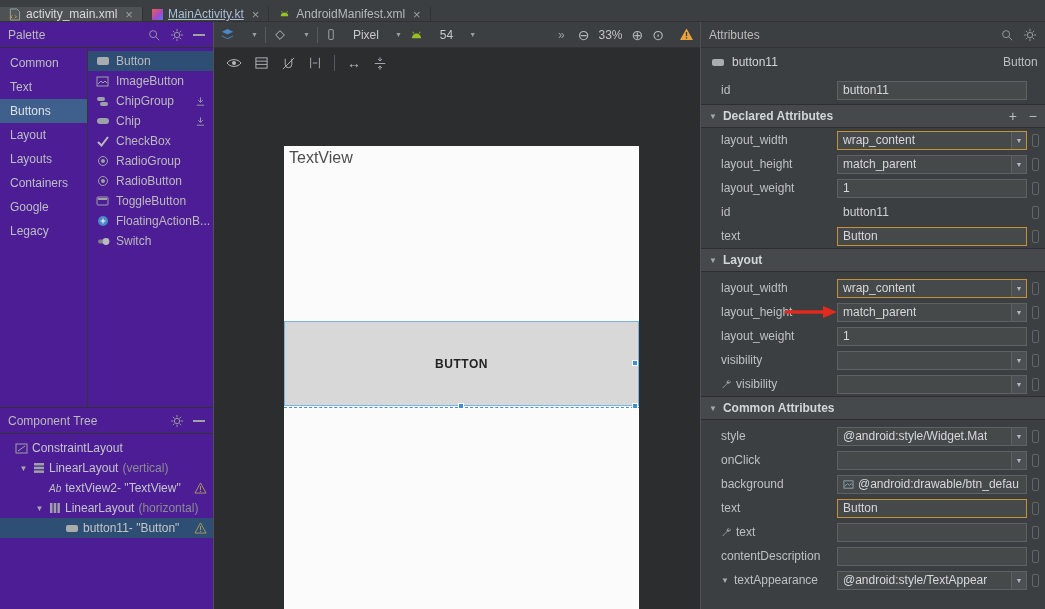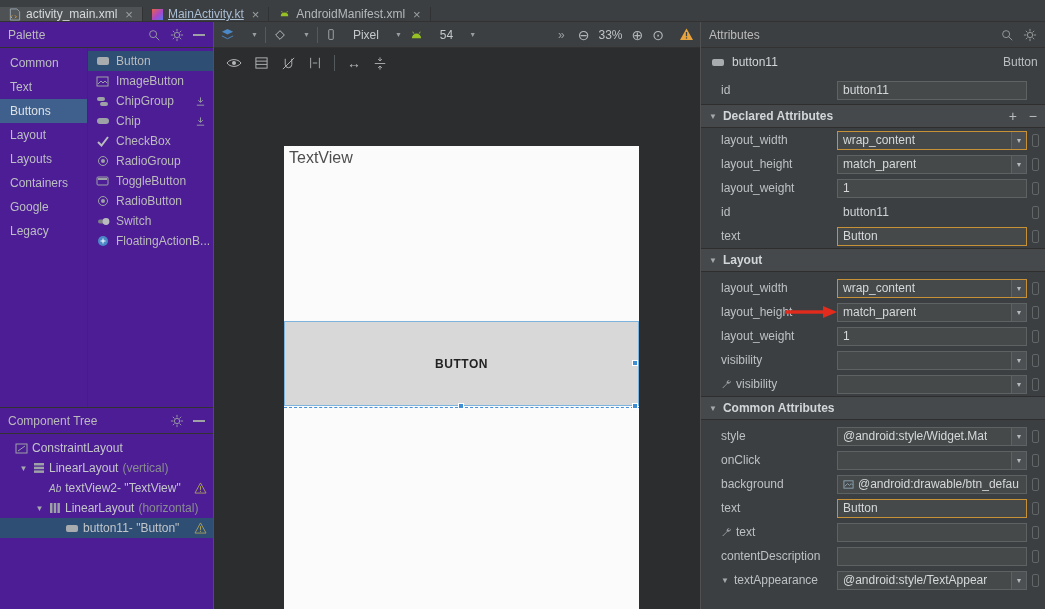--- a/index.html
+++ b/index.html
@@ -213,59 +213,59 @@
             <span class="picon">
                 <svg width="12" height="12" viewBox="0 0 12 12">
                   <circle cx="6" cy="6" r="4.5" fill="none" stroke="#9da2a6"></circle>
                   <circle cx="6" cy="6" r="2" fill="#9da2a6"></circle>
                 </svg>
               </span>
             <span>RadioGroup</span>
           </div>
           <div class="pitem">
             <span class="picon">
+                <svg width="12" height="12" viewBox="0 0 12 12">
+                  <circle cx="6" cy="6" r="4.5" fill="none" stroke="#9da2a6"></circle>
+                  <circle cx="6" cy="6" r="2" fill="#9da2a6"></circle>
+                </svg>
+              </span>
+            <span>RadioButton</span>
+          </div>
+          <div class="pitem">
+            <span class="picon">
                 <svg width="13" height="10" viewBox="0 0 13 10">
                   <rect x="1" y="1" width="11" height="8" rx="1" fill="none" stroke="#9da2a6"></rect>
                   <path d="M2 3h9" stroke="#9da2a6" stroke-width="2"></path>
                 </svg>
               </span>
             <span>ToggleButton</span>
-          </div>
-          <div class="pitem">
-            <span class="picon">
-                <svg width="12" height="12" viewBox="0 0 12 12">
-                  <circle cx="6" cy="6" r="4.5" fill="none" stroke="#9da2a6"></circle>
-                  <circle cx="6" cy="6" r="2" fill="#9da2a6"></circle>
-                </svg>
-              </span>
-            <span>RadioButton</span>
-          </div>
-          <div class="pitem">
-            <span class="picon">
-                <svg width="14" height="9" viewBox="0 0 14 9">
-                  <rect x="2" y="2.5" width="10" height="4" rx="2" fill="#7d8184"></rect>
-                  <circle cx="10" cy="4.5" r="3.4" fill="#b9bcbf"></circle>
-                </svg>
-              </span>
-            <span>Switch</span>
           </div>
           <div class="pitem">
             <span class="picon">
                 <svg width="12" height="12" viewBox="0 0 12 12">
                   <circle cx="6" cy="6" r="5" fill="#4a88c7"></circle>
                   <path d="M6 3.5v5M3.5 6h5" stroke="#fff"></path>
                 </svg>
               </span>
             <span>FloatingActionB...</span>
             <span class="dl">
                 <svg width="11" height="11" viewBox="0 0 12 12">
                   <path d="M6 1.5v5M3.5 4.5L6 7l2.5-2.5" stroke="#9da2a6" fill="none"></path>
                   <path d="M2 10h8" stroke="#9da2a6"></path>
                 </svg>
               </span>
+          </div>
+          <div class="pitem">
+            <span class="picon">
+                <svg width="14" height="9" viewBox="0 0 14 9">
+                  <rect x="2" y="2.5" width="10" height="4" rx="2" fill="#7d8184"></rect>
+                  <circle cx="10" cy="4.5" r="3.4" fill="#b9bcbf"></circle>
+                </svg>
+              </span>
+            <span>Switch</span>
           </div>
         </div>
       </div>
 
       <div class="panel-header">
         <span>Component Tree</span>
         <span class="spacer"></span>
         <svg width="14" height="14" viewBox="0 0 16 16">
             <g stroke="#9fa2a4" fill="none">
               <circle cx="8" cy="8" r="3"></circle>

